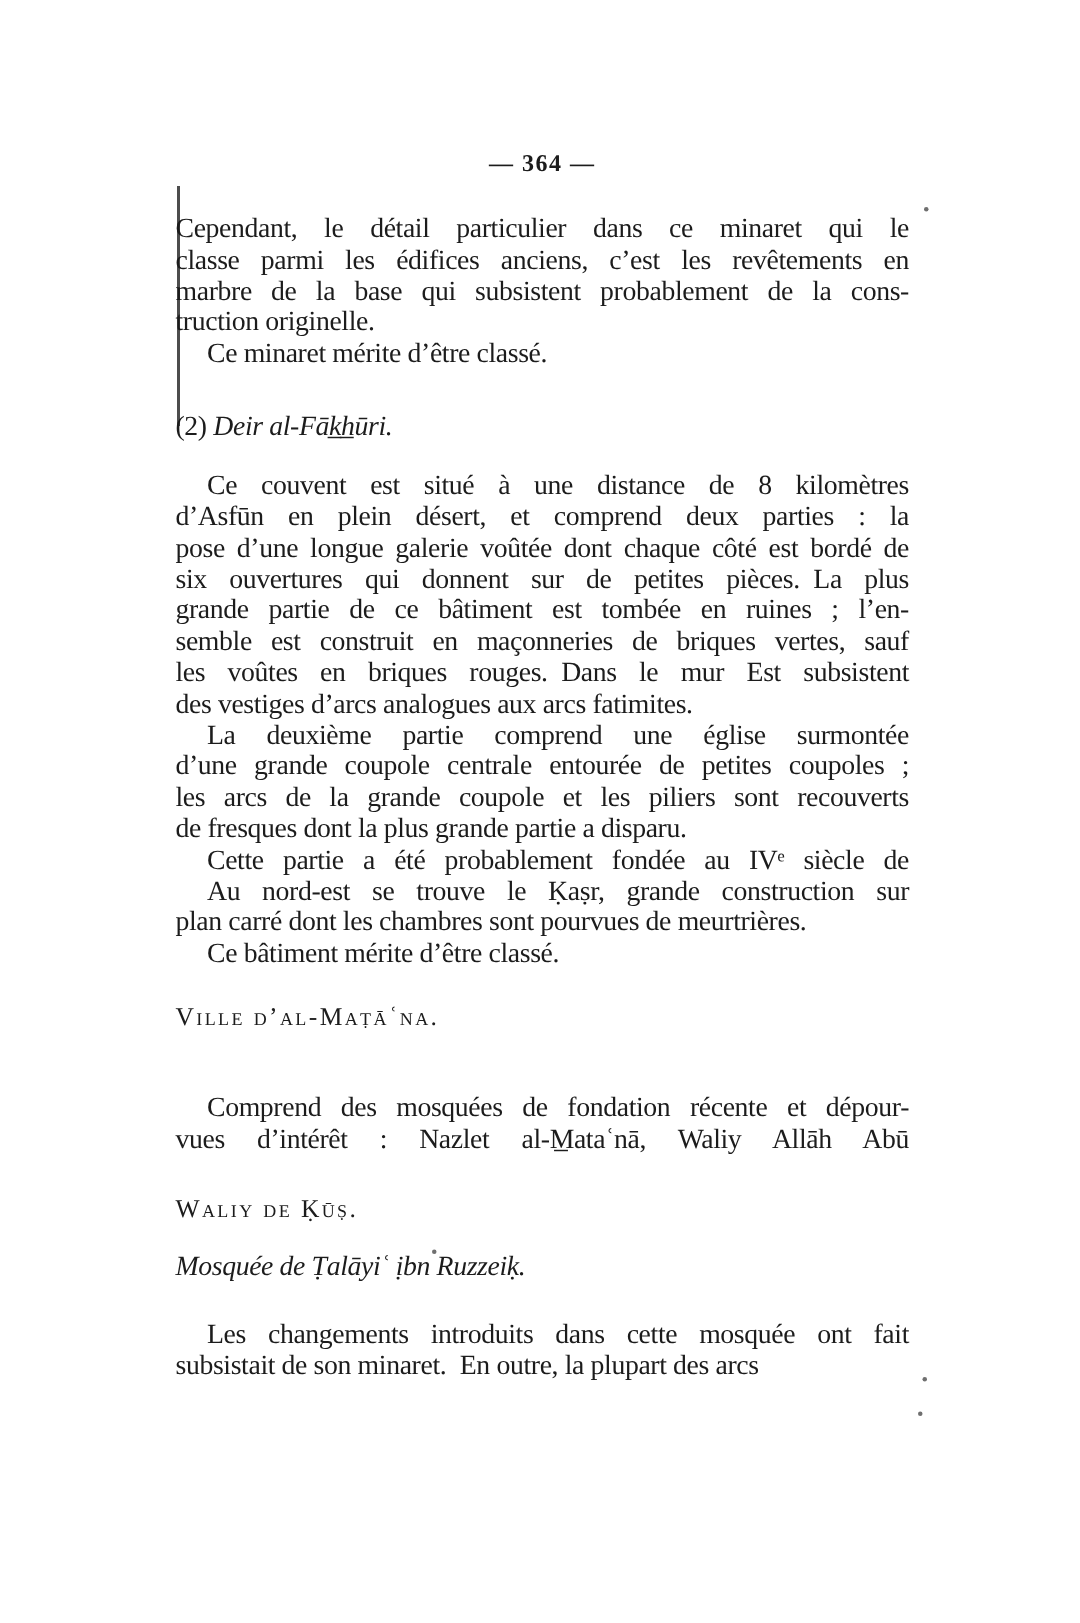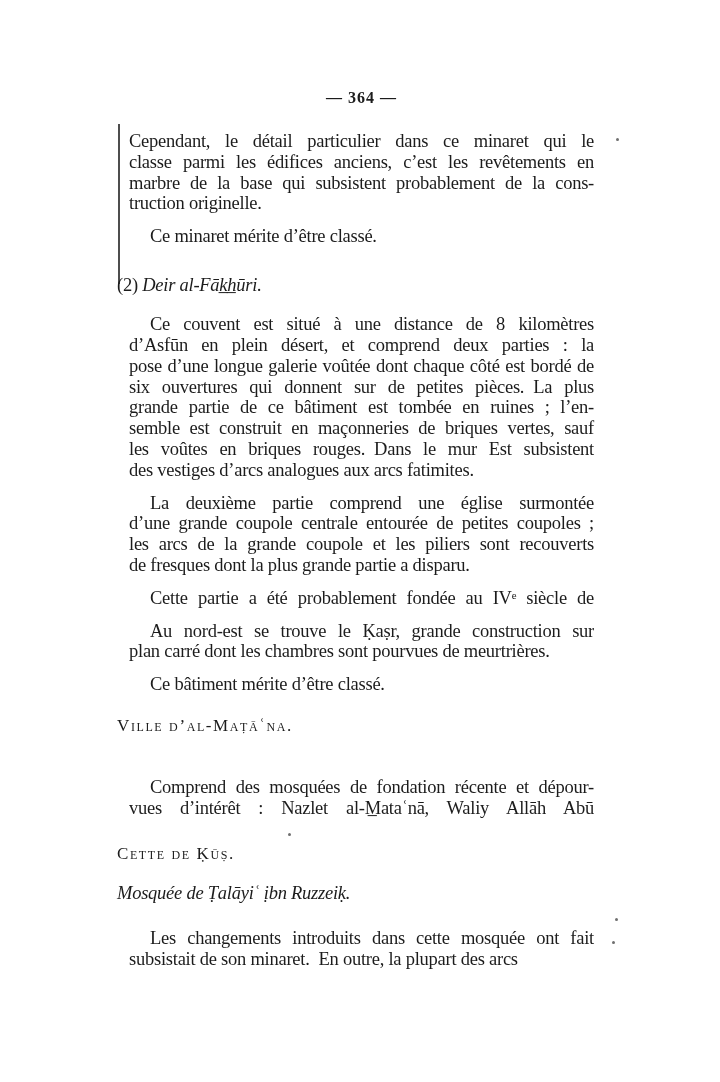--- a/index.html
+++ b/index.html
@@ -2,28 +2,28 @@
 <html><head>
 <meta charset="utf-8">
 <style>
   html,body { margin:0; padding:0; background:#e8e8e8; }
   .page {
     position:relative; width:720px; height:1082px;
     background:#ffffff; color:#1c1c1c; overflow:hidden;
     font-family:"Liberation Serif","DejaVu Serif",serif;
   }
   .textblock {
-    position:absolute; left:117px; top:88px; width:489px;
+    position:absolute; left:117px; top:100px; width:489px;
     font-size:18.5px; line-height:20.8px; letter-spacing:-0.25px;
   }
   .pageno {
     text-align:center; font-weight:bold; font-size:16px;
     letter-spacing:1px; margin:0 0 22.2px 0;
   }
-  .para { margin:12px; }
+  .para { margin:0; }
   .tline { text-align:justify; text-align-last:justify; white-space:normal; }
   .tline-last { text-align-last:left; }
   .indent .tline:first-child { text-indent:21px; }
 
   .heading { text-align:left; line-height:20.8px; }
   .heading-italic { font-style:italic; font-size:18.5px; }
   .heading-italic .roman { font-style:normal; }
   .heading-smallcaps {
     font-variant:small-caps; font-size:17px; letter-spacing:1.6px;
     font-style:normal;
@@ -104,21 +104,21 @@
         <div class="tline tline-last">Ce bâtiment mérite d’être classé.</div>
       </div>
 
     <div class="heading heading-smallcaps h-matana">Ville d’al-Maṭāʿna.</div>
 
     <div class="para indent">
         <div class="tline">Comprend des mosquées de fondation récente et dépour-</div>
         <div class="tline">vues d’intérêt : Nazlet al-M̲ataʿnā, Waliy Allāh Abū</div>
       </div>
 
-    <div class="heading heading-smallcaps h-kus">Cette de Ḳūṣ.</div>
+    <div class="heading heading-smallcaps h-kus">Waliy de Ḳūṣ.</div>
 
     <div class="heading heading-italic h-mosq">Mosquée de Ṭalāyiʿ ịbn Ruzzeiḳ.</div>
 
     <div class="para indent">
         <div class="tline">Les changements introduits dans cette mosquée ont fait</div>
         <div class="tline tline-last">subsistait de son minaret. En outre, la plupart des arcs</div>
       </div>
 
   </div>
 </div>

